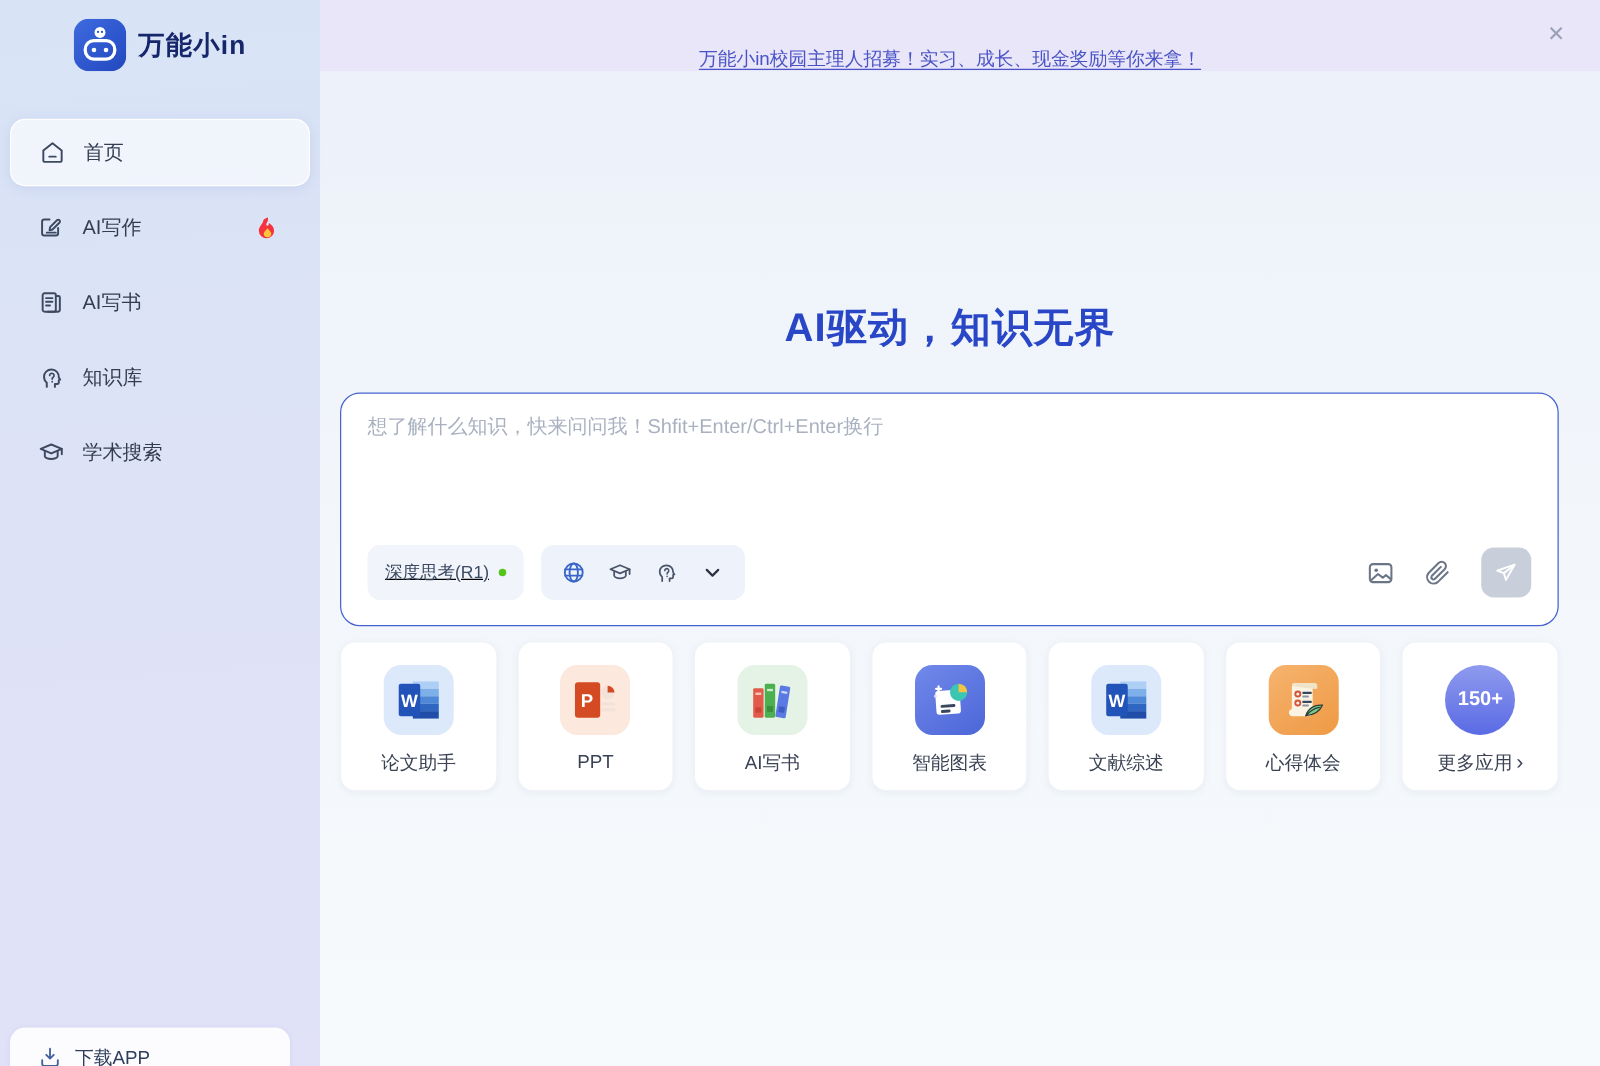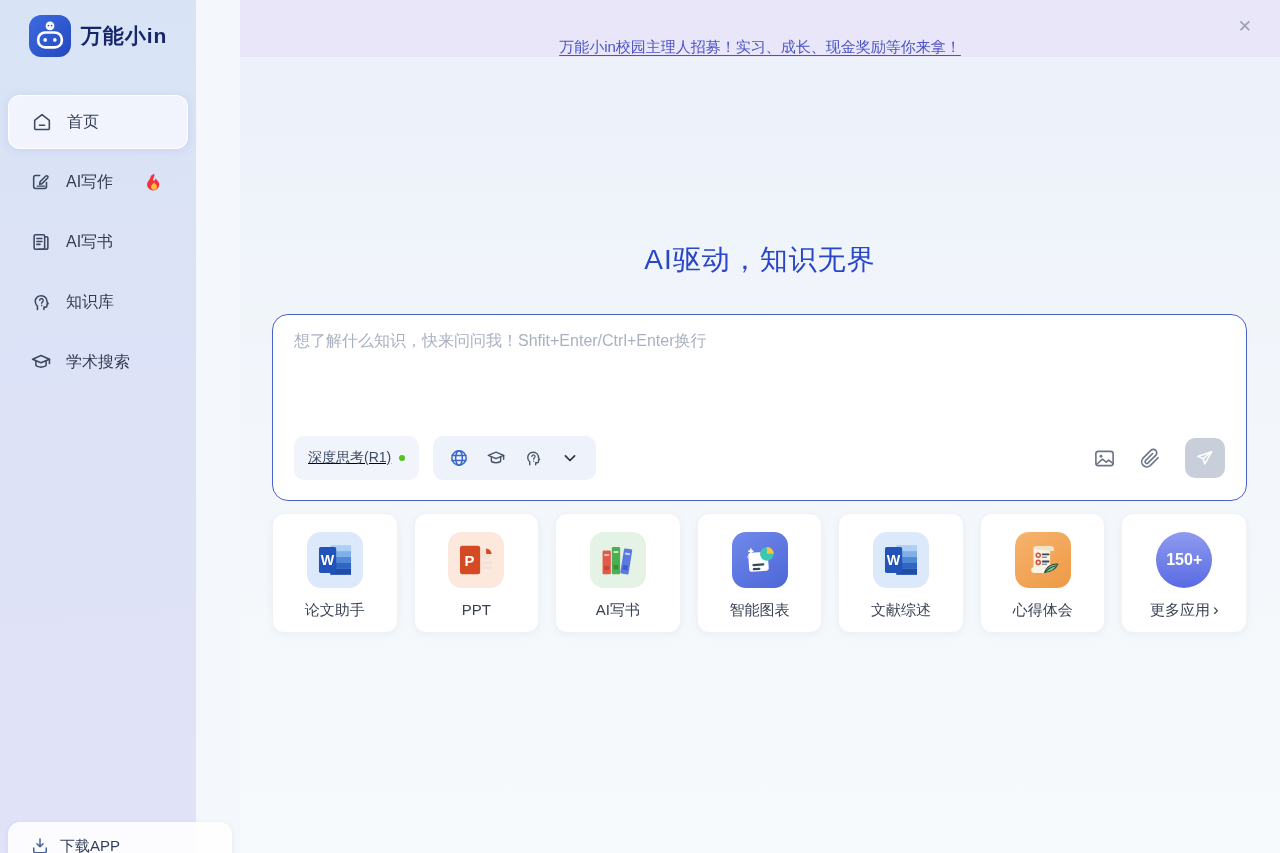--- a/index.html
+++ b/index.html
@@ -2,21 +2,21 @@
 <html><head>
 <meta charset="utf-8">
 <title>万能小in</title>
 <style>
   * { margin:0; padding:0; box-sizing:border-box; }
   html,body { width:1280px; height:853px; overflow:hidden; }
   body { font-family:"Liberation Sans","DejaVu Sans",sans-serif; background:#f4f7fb; }
   .screen { position:relative; width:1280px; height:853px; overflow:hidden; }
 
   
-  .sidebar { position:absolute; left:0; top:0; width:196px; height:853px;
+  .sidebar { position:absolute; left:0; top:0; width:256px; height:853px;
     background:linear-gradient(175deg,#d8e4f6 0%,#dde2f7 45%,#e1e2f8 100%); z-index:3; }
   .logo { display:flex; align-items:center; justify-content:center; gap:10px; padding-top:15px; cursor:pointer; }
   .logo-icon { width:42px; height:42px; display:block; }
   .logo-text { font-size:21px; font-weight:bold; color:#15266b; letter-spacing:1px; }
   .nav { margin-top:38px; padding:0 8px; }
   .nav-item { height:54px; margin-bottom:6px; display:flex; align-items:center; gap:14px;
     padding:0 22px; border-radius:12px; font-size:16px; color:#323d52; cursor:pointer; position:relative; }
   .nav-item.active { background:rgba(255,255,255,.62); border:1px solid rgba(255,255,255,.9);
     box-shadow:0 2px 10px rgba(120,140,200,.18); }
   .nav-item .nicon { width:22px; height:22px; color:#3d4960; flex:0 0 22px; }
@@ -31,21 +31,21 @@
   .banner { position:absolute; left:240px; top:0; width:1040px; height:57px; background:#e8e6f8;
     display:flex; align-items:flex-end; justify-content:center; z-index:2; }
   .banner-link { font-size:15px; color:#4a53c5; text-decoration:underline; text-underline-offset:3px; cursor:pointer; }
   .banner-close { position:absolute; right:28px; top:50%; transform:translateY(-62%); font-size:17px;
     color:#9ba0b8; cursor:pointer; line-height:1; }
 
   
   .main { position:absolute; left:240px; top:57px; width:1040px; height:796px;
     background:linear-gradient(180deg,#ecf1fa 0%,#f2f6fb 40%,#f7fafc 100%); }
   .headline { position:absolute; left:0; top:184px; width:100%; text-align:center;
-    font-size:28px; font-weight:normal; color:#2946c7; letter-spacing:1px; }
+    font-size:32px; font-weight:bold; color:#2946c7; letter-spacing:1px; }
 
   .input-card { position:absolute; left:32px; top:243px; width:975px; height:187px;
     background:#ffffff; border:1.5px solid #4663cf; border-radius:16px;margin-top:14px; }
   .prompt-input { position:absolute; left:21px; top:16px; width:932px; height:92px; border:none;
     outline:none; resize:none; font-family:inherit; font-size:16px; color:#333; background:transparent; }
   .prompt-input::placeholder { color:#a9b1c0; }
   .input-toolbar { position:absolute; left:21px; right:21px; bottom:20px; height:44px;
     display:flex; align-items:center;text-decoration:underline; }
   .pill { height:44px; border-radius:10px; display:flex; align-items:center; }
   .pill-deepthink { background:#f1f4fa; padding:0 14px; gap:8px; font-size:14px; color:#3c4a63; cursor:pointer; }

